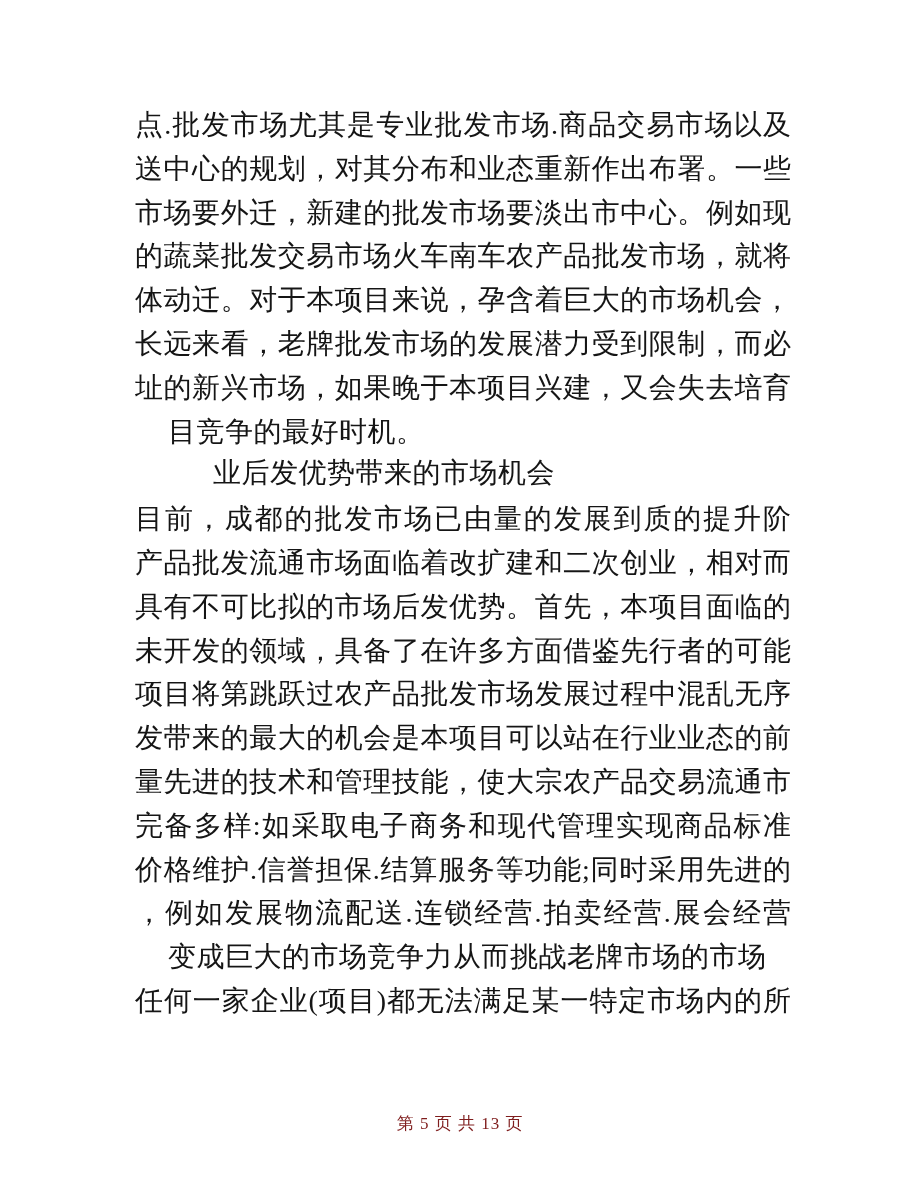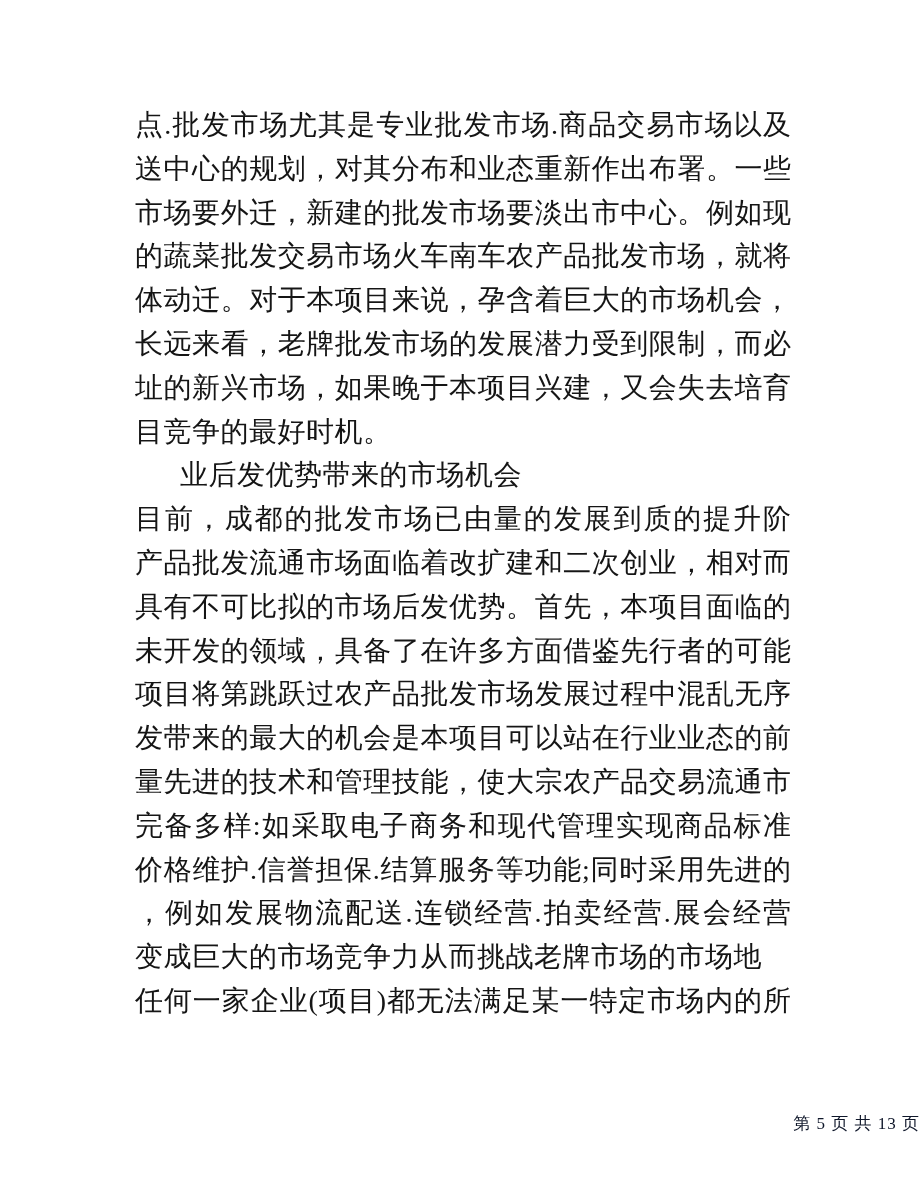--- a/index.html
+++ b/index.html
@@ -33,33 +33,35 @@
     text-align: justify;
     text-align-last: justify;
     text-justify: inter-character;
     overflow: hidden;
   }
   .line.end,
   .line.heading {
     text-align: left;
     text-align-last: left;
     letter-spacing: 0.5px;
+    margin-left: 33px;
   }
   .line.heading {
     padding-left: 45px;
+    font-family: Liberation Mono, monospace;
   }
   .footer {
     position: absolute;
     top: 1110px;
     left: 0;
     width: 920px;
-    text-align: right;
+    text-align: center;
     font-size: 17px;
     line-height: 28px;
-    color: #0f172a;
+    color: #7f1d1d;
     letter-spacing: 1px;
   }
 </style>
 </head>
 <body>
 
 <div class="page">
   <div class="content" id="content">
       <div class="line full">点.批发市场尤其是专业批发市场.商品交易市场以及大型物流配</div>
       <div class="line full">送中心的规划，对其分布和业态重新作出布署。一些大型的批发</div>

